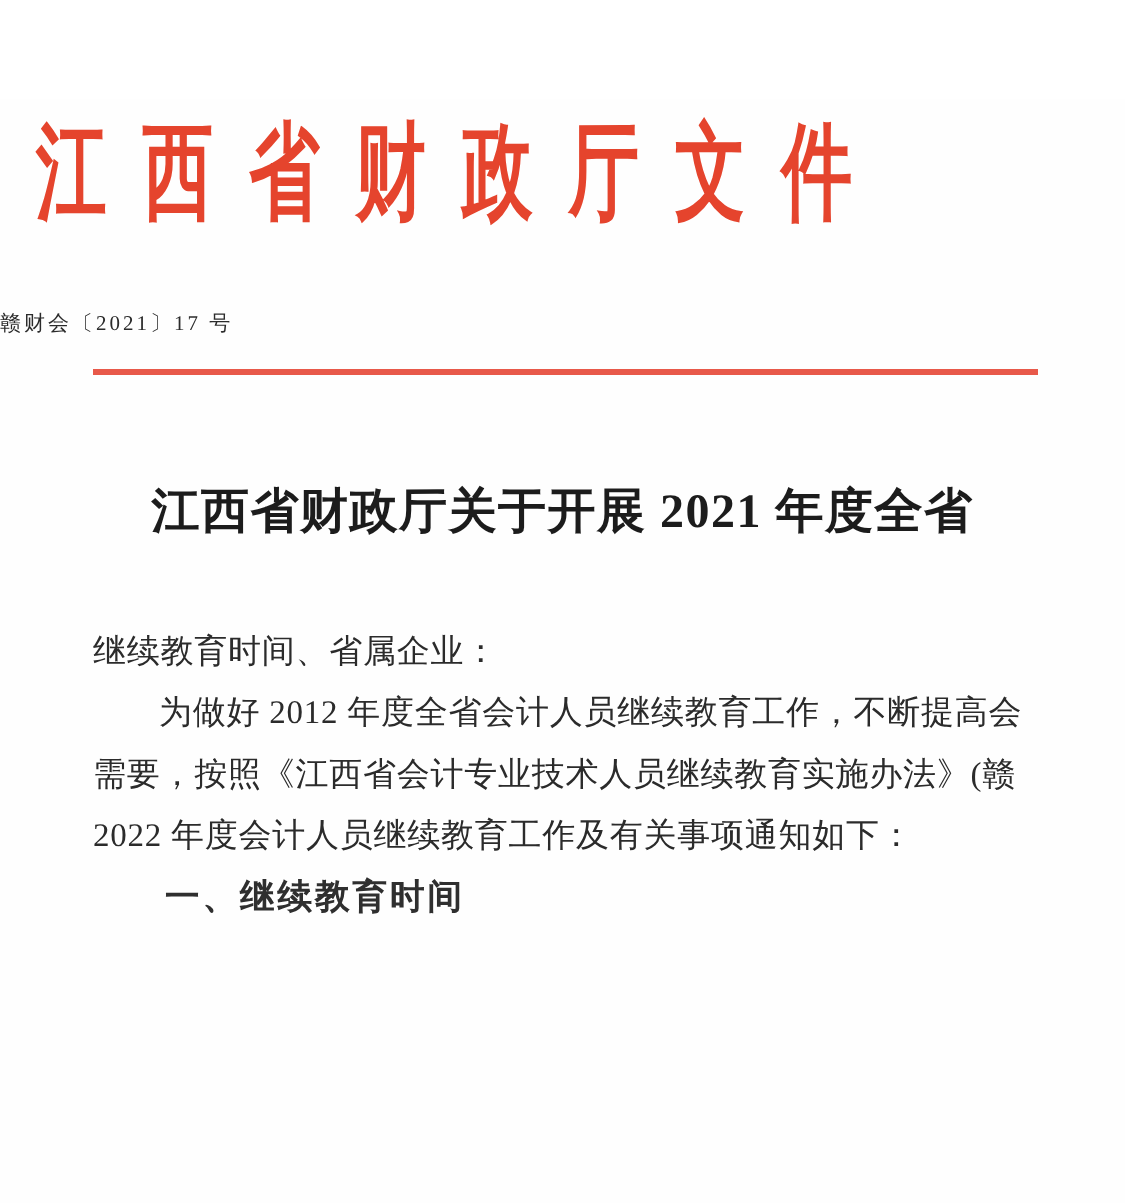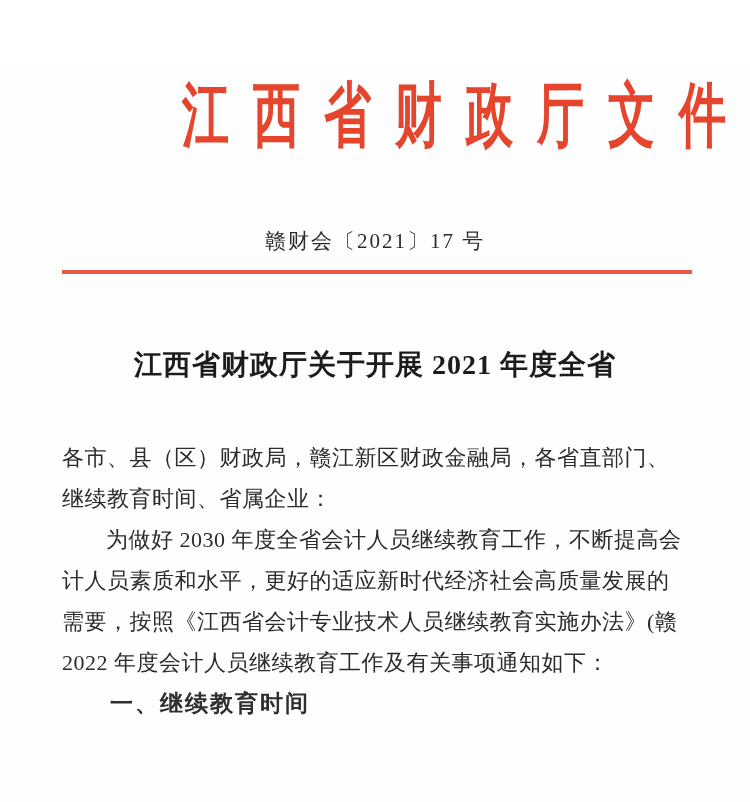--- a/index.html
+++ b/index.html
@@ -18,53 +18,52 @@
     width: 750px;
     height: 802px;
     background: #fefefe;
     box-sizing: border-box;
   }
   
   .banner {
     margin-top: 66px;
     height: 98px;
     display: flex;
-    justify-content: flex-end;
+    justify-content: flex-start;
     align-items: center;
   }
   .banner .banner-text {
     font-size: 47px;
     font-weight: 700;
     color: var(--red, #e5442d);
     letter-spacing: 24px;
     text-indent: 24px;
     transform: scaleY(1.5);
     transform-origin: center;
     white-space: nowrap;
   }
   
   .docnum {
-    margin-top: 64px;
-    text-align: center;
-    font-size: 21px;
+    margin-top: 40px;
+    font-size: 14px;
     line-height: 26px;
     color: var(--ink, #2b2b2b);
     letter-spacing: 2px;
   }
   
   .divider {
     margin: 16px 58px 0 62px;
     height: 4px;
     background: var(--line_red, #e8594a);
   }
   
   .title {
     margin-top: 70px;
     text-align: center;
-    font-size: 28px;
+    font-size: 32px;
     font-weight: 700;
     line-height: 41px;
     color: #1c1c1c;
     letter-spacing: 1px;
   }
   
   .body-text {
     margin-top: 52px;
     padding: 0 56px 0 62px;
     font-size: 22px;
@@ -98,24 +97,22 @@
 
   <div class="docnum">赣财会〔2021〕17 号</div>
 
   <div class="divider"></div>
 
   <div class="title">
     <div>江西省财政厅关于开展 2021 年度全省</div>
   </div>
 
   <div class="body-text">
-    <div class="line">各市、县（区）财政局，赣江新区财政金融局，各省直部门、</div>
     <div class="line">继续教育时间、省属企业：</div>
 
-    <div class="line indent">为做好 2030 年度全省会计人员继续教育工作，不断提高会</div>
-    <div class="line">计人员素质和水平，更好的适应新时代经济社会高质量发展的</div>
+    <div class="line indent">为做好 2012 年度全省会计人员继续教育工作，不断提高会</div>
     <div class="line">需要，按照《江西省会计专业技术人员继续教育实施办法》(赣</div>
     <div class="line">2022 年度会计人员继续教育工作及有关事项通知如下：</div>
 
     <div class="line section-heading">一、继续教育时间</div>
   </div>
 
 </div>
 
 </body></html>

